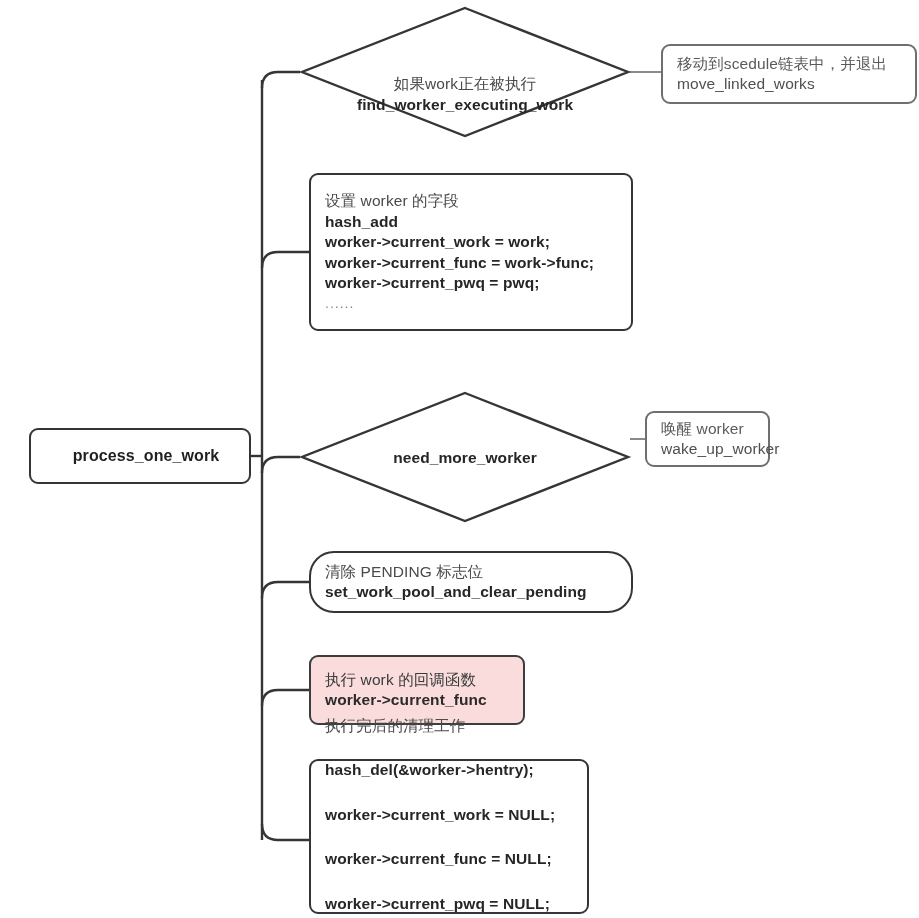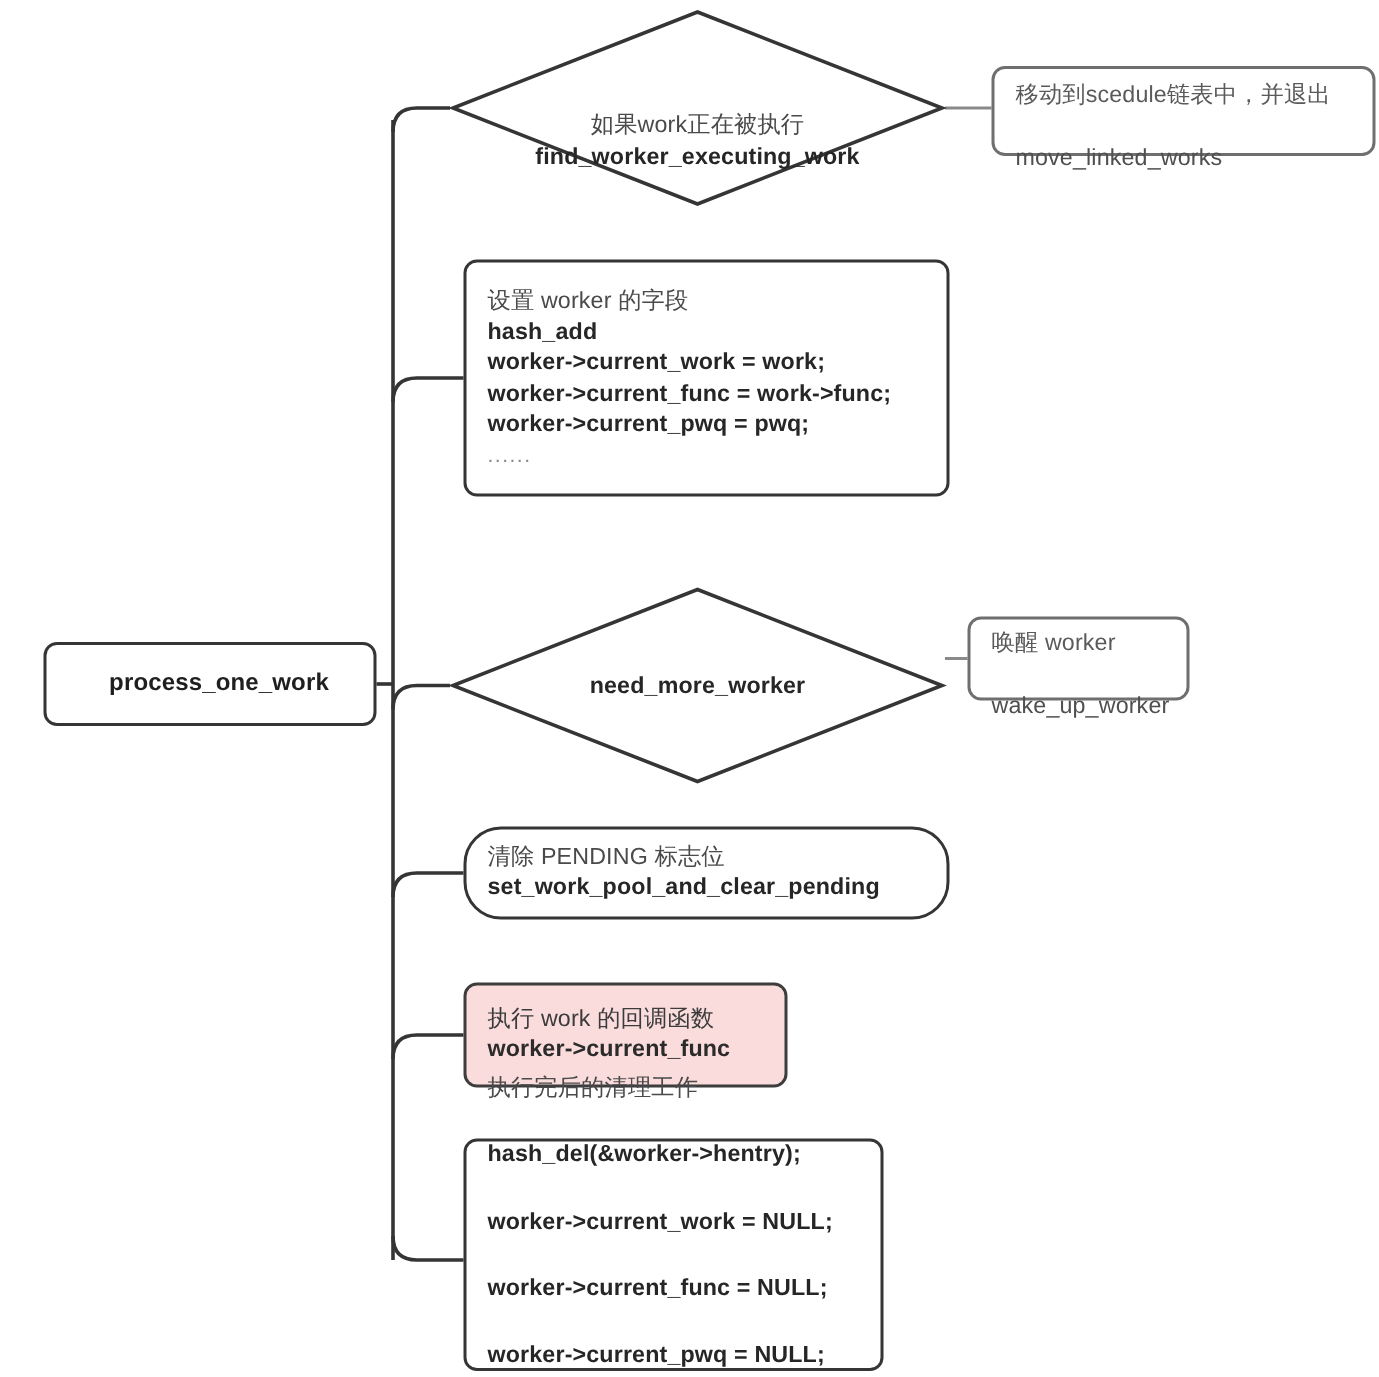--- a/index.html
+++ b/index.html
@@ -48,21 +48,21 @@
 
   
   #node-root{
     left:29px; top:428px; width:222px; height:56px;
     align-items:center; justify-content:center;
   }
   #node-root .ln{font-size:16px;font-weight:700;color:#1f1f1f;padding-left:12px;}
 
   
   .node.light{border:2px solid #6f6f6f;}
-  .node.light .ln{color:#4f4f4f;font-weight:500;margin-top:22px;}
+  .node.light .ln{color:#4f4f4f;font-weight:500;}
   .node.light .ln.cn{color:#5a5a5a;font-weight:400;}
 
   
   .node.highlight{
     background:#fadcdc;
     border:2px solid #3d3d3d;
   }
   .node.highlight .ln{color:#2b2b2b;}
   .node.highlight .ln.cn{color:#3b3b3b;}
 
@@ -79,21 +79,21 @@
     color:#262626;font-weight:600;letter-spacing:.1px;
   }
   .diamond .ln.cn{color:#4a4a4a;font-weight:400;margin-top:44px;}
 
   
   #node-b1{left:309px;top:173px;width:324px;height:158px;}
   #node-b2{left:309px;top:551px;width:324px;height:62px;border-radius:25px;}
   #node-b3{left:309px;top:655px;width:216px;height:70px;}
   #node-b4{left:309px;top:759px;width:280px;height:155px;gap:24px;}
   #node-s1{left:661px;top:44px;width:256px;height:60px;}
-  #node-s2{left:645px;top:411px;width:148px;height:56px;}
+  #node-s2{left:645px;top:411px;width:125px;height:56px;}
 
   #dia-1{left:300px;top:6px;width:330px;height:132px;}
   #dia-2{left:300px;top:391px;width:330px;height:132px;}
 </style>
 </head>
 <body>
 
 <div id="canvas">
 
   <svg id="wires" viewBox="0 0 919 918" xmlns="http://www.w3.org/2000/svg">

